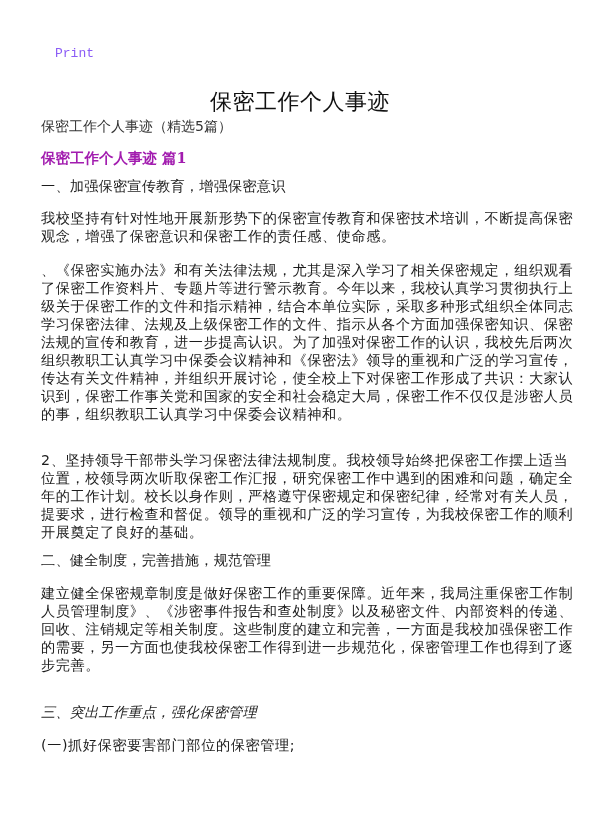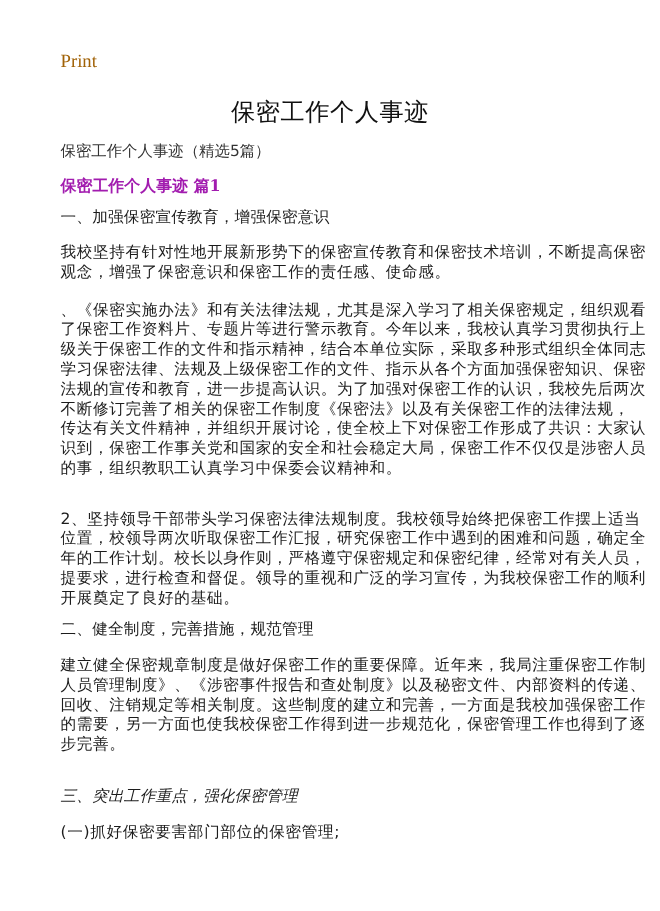--- a/index.html
+++ b/index.html
@@ -1,23 +1,23 @@
 <!DOCTYPE html>
 <html><head>
 <meta charset="utf-8">
 <style>
   html, body { margin: 0; padding: 0; background: #ffffff; }
   body { width: 600px; height: 828px; position: relative; overflow: hidden;
          font-family: "DejaVu Sans", "Liberation Sans", sans-serif; color: #1a1a1a; }
   .page { position: absolute; left: 0; top: 0; width: 600px; height: 828px; }
-  .print { position: absolute; left: 55px; top: 46px; font-family: Liberation Serif, serif;
-           font-size: 17px; color: #a16207; }
+  .print { position: absolute; left: 55px; top: 46px; font-family: Liberation Mono, monospace;
+           font-size: 13px; color: #8b5cf6; }
   .title { position: absolute; left: 0; width: 600px; top: 87px; text-align: center;
            font-size: 22px; color: #111; letter-spacing: 0.5px; }
-  .block { position: absolute; left: 55px; width: 500px; margin-top: 12px; }
+  .block { position: absolute; left: 41px; width: 500px; }
   .line { display: block; height: 18px; line-height: 18px; font-size: 14.2px; white-space: nowrap;
           letter-spacing: 0.6px; color: #1c1c1c; }
   .subtitle { font-size: 14px; color: #333; letter-spacing: 0; }
   .bold { font-weight: bold; font-family: "DejaVu Serif", "Liberation Serif", serif; font-size: 14.5px; color: #a21caf; letter-spacing: 0; }
   .heading { letter-spacing: 0.2px; }
 </style>
 </head>
 <body>
 
 <div class="page">
@@ -41,21 +41,21 @@
     <span class="line">我校坚持有针对性地开展新形势下的保密宣传教育和保密技术培训，不断提高保密</span>
     <span class="line">观念，增强了保密意识和保密工作的责任感、使命感。</span>
   </div>
 
   <div class="block" style="top:261px;">
     <span class="line">、《保密实施办法》和有关法律法规，尤其是深入学习了相关保密规定，组织观看</span>
     <span class="line">了保密工作资料片、专题片等进行警示教育。今年以来，我校认真学习贯彻执行上</span>
     <span class="line">级关于保密工作的文件和指示精神，结合本单位实际，采取多种形式组织全体同志</span>
     <span class="line">学习保密法律、法规及上级保密工作的文件、指示从各个方面加强保密知识、保密</span>
     <span class="line">法规的宣传和教育，进一步提高认识。为了加强对保密工作的认识，我校先后两次</span>
-    <span class="line">不断修订完善了相关的保密工作制度《保密法》以及有关保密工作的法律法规，</span>
+    <span class="line">组织教职工认真学习中保委会议精神和《保密法》领导的重视和广泛的学习宣传，</span>
     <span class="line">传达有关文件精神，并组织开展讨论，使全校上下对保密工作形成了共识：大家认</span>
     <span class="line">识到，保密工作事关党和国家的安全和社会稳定大局，保密工作不仅仅是涉密人员</span>
     <span class="line">的事，组织教职工认真学习中保委会议精神和。</span>
   </div>
 
   <div class="block" style="top:451px;">
     <span class="line">2、坚持领导干部带头学习保密法律法规制度。我校领导始终把保密工作摆上适当</span>
     <span class="line">位置，校领导两次听取保密工作汇报，研究保密工作中遇到的困难和问题，确定全</span>
     <span class="line">年的工作计划。校长以身作则，严格遵守保密规定和保密纪律，经常对有关人员，</span>
     <span class="line">提要求，进行检查和督促。领导的重视和广泛的学习宣传，为我校保密工作的顺利</span>

